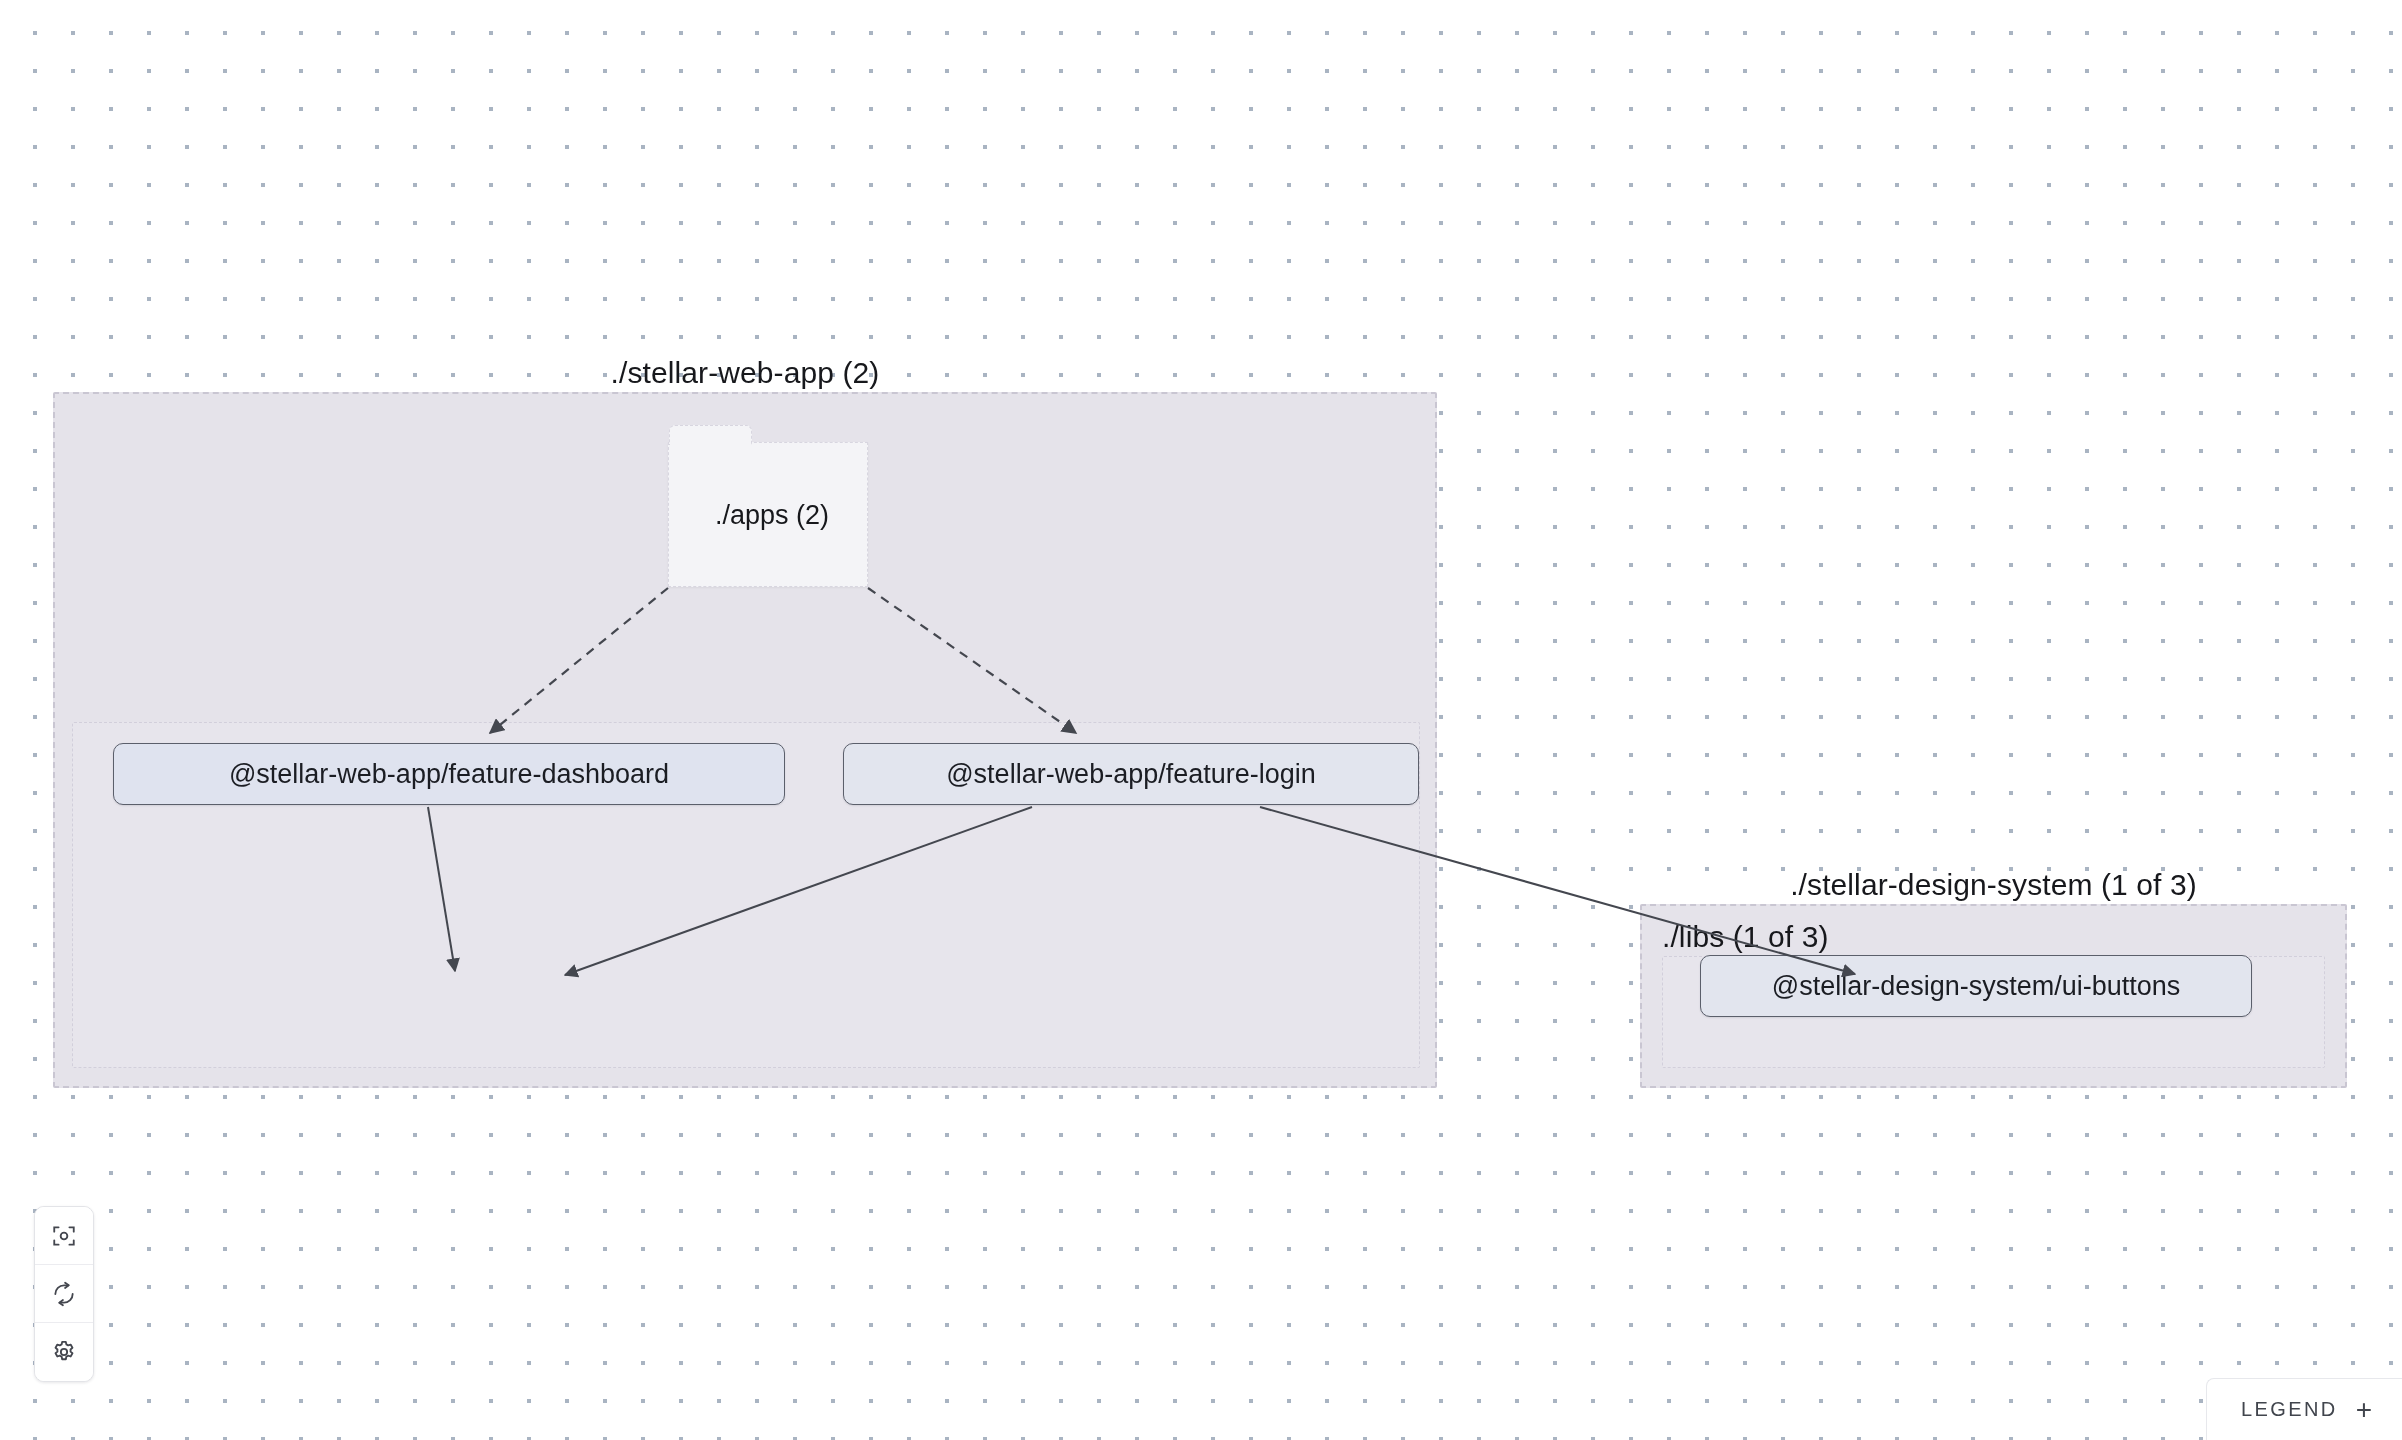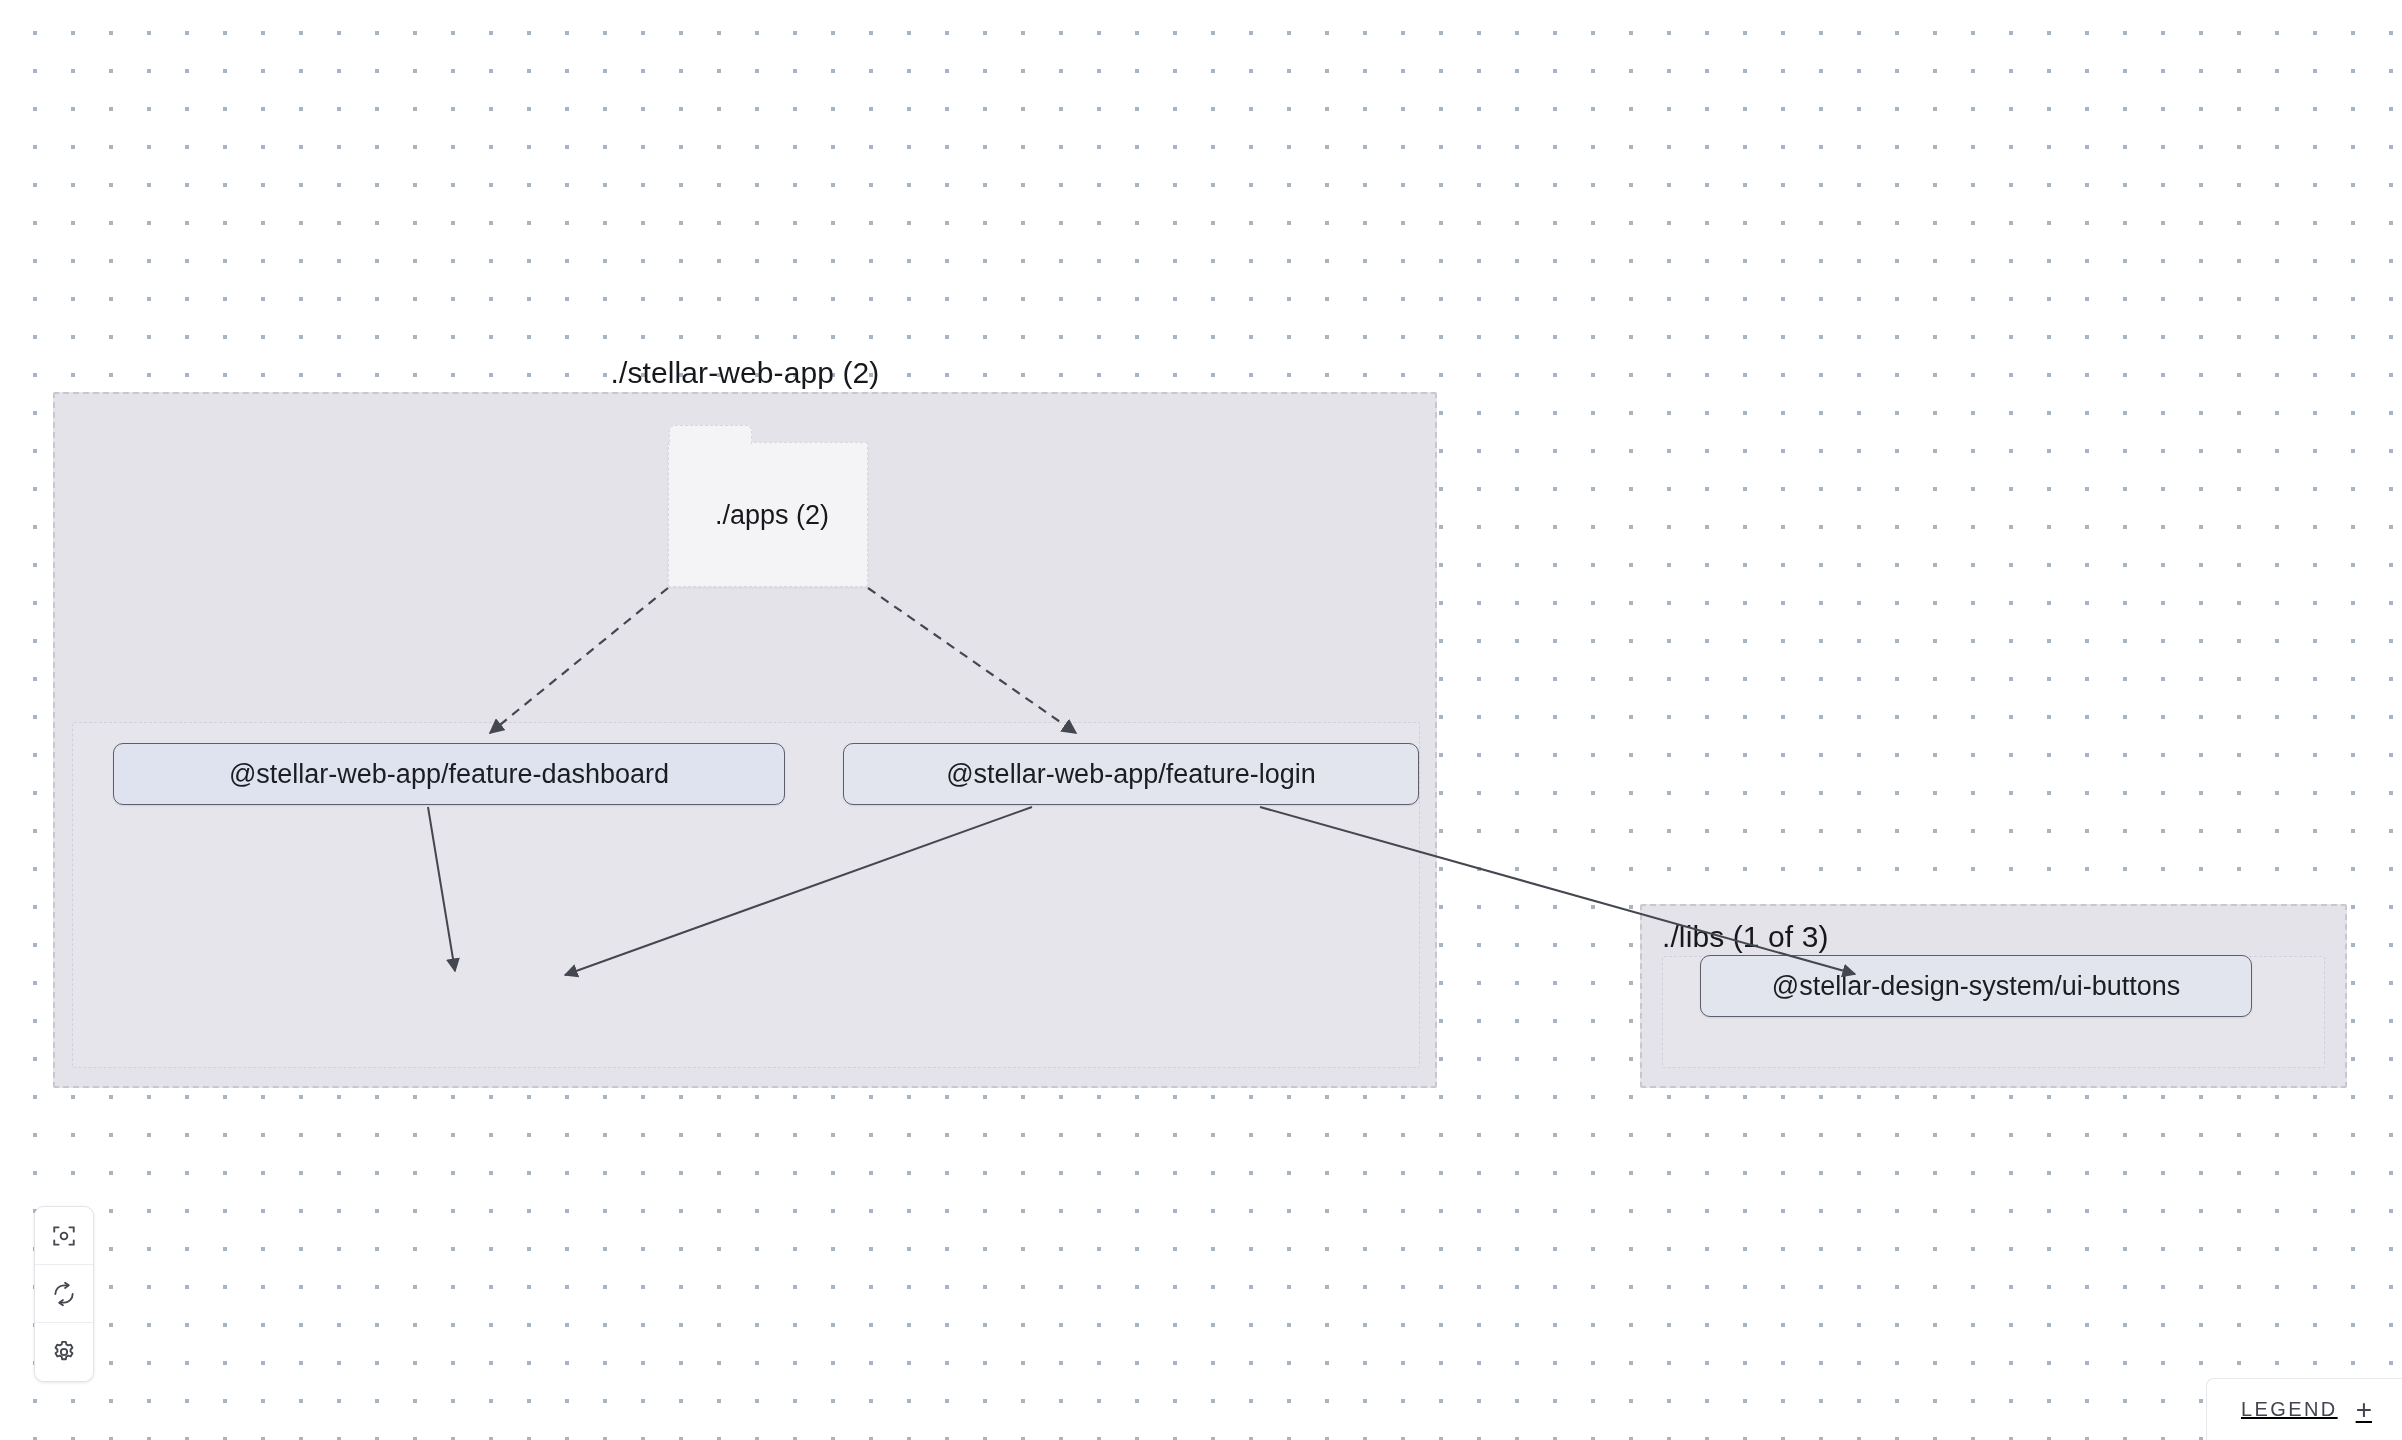--- a/index.html
+++ b/index.html
@@ -145,21 +145,20 @@
     padding: 0 30px 0 34px;
     display: flex;
     align-items: center;
     gap: 18px;
     background: #ffffff;
     border-top: 1px solid #e7e8ec;
     border-left: 1px solid #e7e8ec;
     border-top-left-radius: 8px;
     cursor: pointer;
     z-index: 30;
-    text-decoration: underline;
   }
   #legend .legend-text {
     font-size: 20px;
     letter-spacing: 2.4px;
     color: #41454d;
   }
   #legend .plus {
     font-size: 28px;
     color: #41454d;
     line-height: 1;
@@ -169,20 +168,21 @@
 <body>
 
 <div id="canvas">
 
   <div class="group" id="g-web-app" style="left: 53px; top: 392px; width: 1384px; height: 696px; background: rgb(229, 227, 234);"></div>
   <div class="group-label" id="gl-web-app" style="left: 53px; width: 1384px; text-align: center; top: 358px;">./stellar-web-app (2)</div>
 
   <div class="group inner" id="g-web-app-libs" style="left: 72px; top: 722px; width: 1348px; height: 346px;"></div>
 
   <div class="group" id="g-design-system" style="left: 1640px; top: 904px; width: 707px; height: 184px; background: rgb(229, 227, 234);"></div>
+  <div class="group-label" id="gl-design-system" style="left: 1640px; width: 707px; text-align: center; top: 870px;">./stellar-design-system (1 of 3)</div>
 
   <div class="group inner" id="g-design-system-libs" style="left: 1662px; top: 956px; width: 663px; height: 112px;"></div>
   <div class="group-label" id="gl-design-system-libs" style="left: 1662px; width: 663px; text-align: left; top: 922px;">./libs (1 of 3)</div>
 
   <svg id="edges" viewBox="0 0 2402 1440" xmlns="http://www.w3.org/2000/svg">
     <defs>
       <marker id="arrow" viewBox="0 0 10 10" refX="9" refY="5" markerWidth="7" markerHeight="7" orient="auto-start-reverse">
         <path d="M 0 0 L 10 5 L 0 10 z" fill="#44474f"></path>
       </marker>
     </defs>

